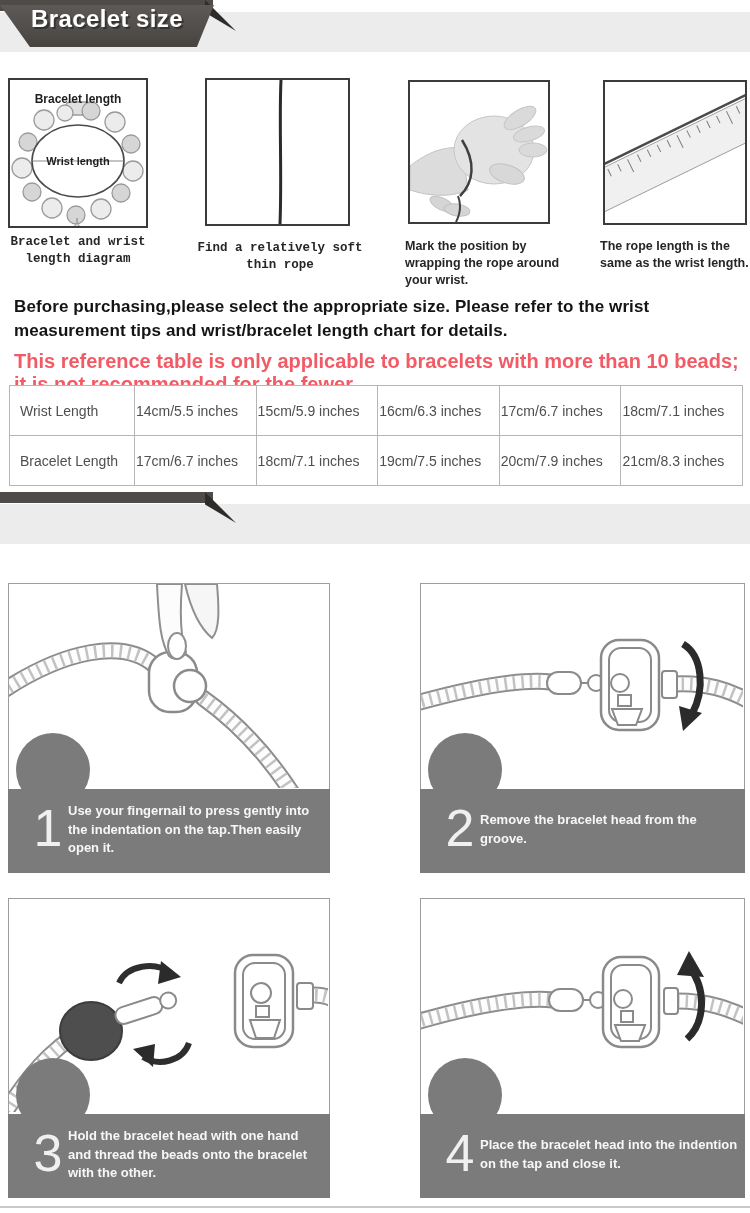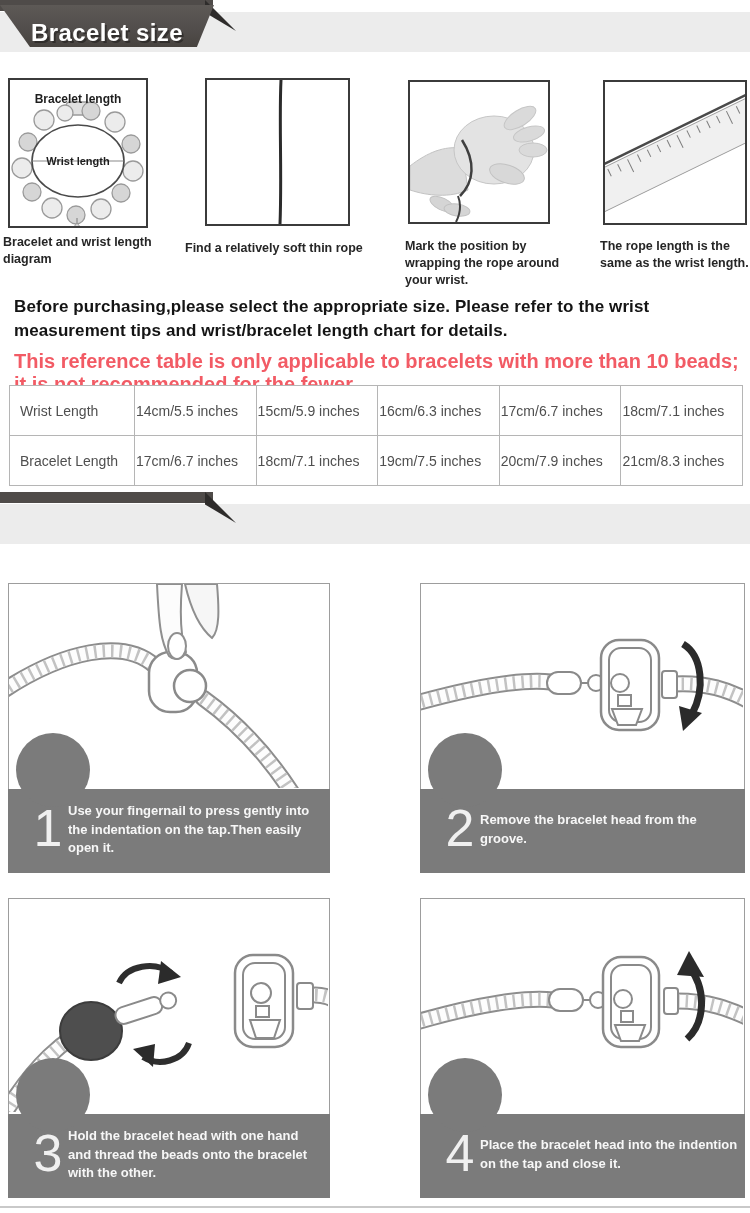--- a/index.html
+++ b/index.html
@@ -8,28 +8,28 @@
 
   
   .banner{position:absolute;left:0;width:750px;height:58px;}
   .banner .band{position:absolute;top:12px;left:0;right:0;height:40px;background:#ececec;}
   .banner .bar{position:absolute;top:0;left:0;width:213px;height:11px;background:#4f4b49;}
   .banner .fold{position:absolute;top:0;left:205px;width:31px;height:31px;background:#2e2c2b;
                 clip-path:polygon(0 0,100% 100%,0 40%);}
   .banner .trap{position:absolute;top:5px;left:0;width:214px;height:42px;
                 background:linear-gradient(180deg,#5d5956 0%,#514d4b 60%,#47433f 100%);
                 clip-path:polygon(0 0,100% 0,92% 100%,14% 100%);
-                display:flex;align-items:flex-end;justify-content:center;}
+                display:flex;align-items:flex-start;justify-content:center;}
   .banner .trap span{color:#ffffff;font-weight:800;font-size:24px;letter-spacing:.4px;
                      text-shadow:2px 2px 0 rgba(0,0,0,.35);}
 
   
   .panel-box{position:absolute;background:#fff;border:2px solid #3b3b3b;box-sizing:border-box;}
   .panel-caption{position:absolute;font-size:12.5px;font-weight:700;color:#262626;line-height:1.35;}
-  .center{}
+  .center{text-align:center;font-family:Liberation Mono, monospace;}
   .p1-label-top{position:absolute;top:12px;left:0;width:100%;text-align:center;
                 font-size:12px;font-weight:700;color:#1e1e1e;}
   .p1-label-inner{position:absolute;top:75px;left:0;width:100%;text-align:center;
                   font-size:11px;font-weight:700;color:#1e1e1e;}
 
   
   .intro{position:absolute;left:14px;top:295px;width:732px;font-size:17px;font-weight:700;
          color:#141414;line-height:1.42;letter-spacing:.1px;}
   .warning{position:absolute;left:14px;top:350px;width:732px;font-size:20px;font-weight:700;
            color:#f25b65;}

